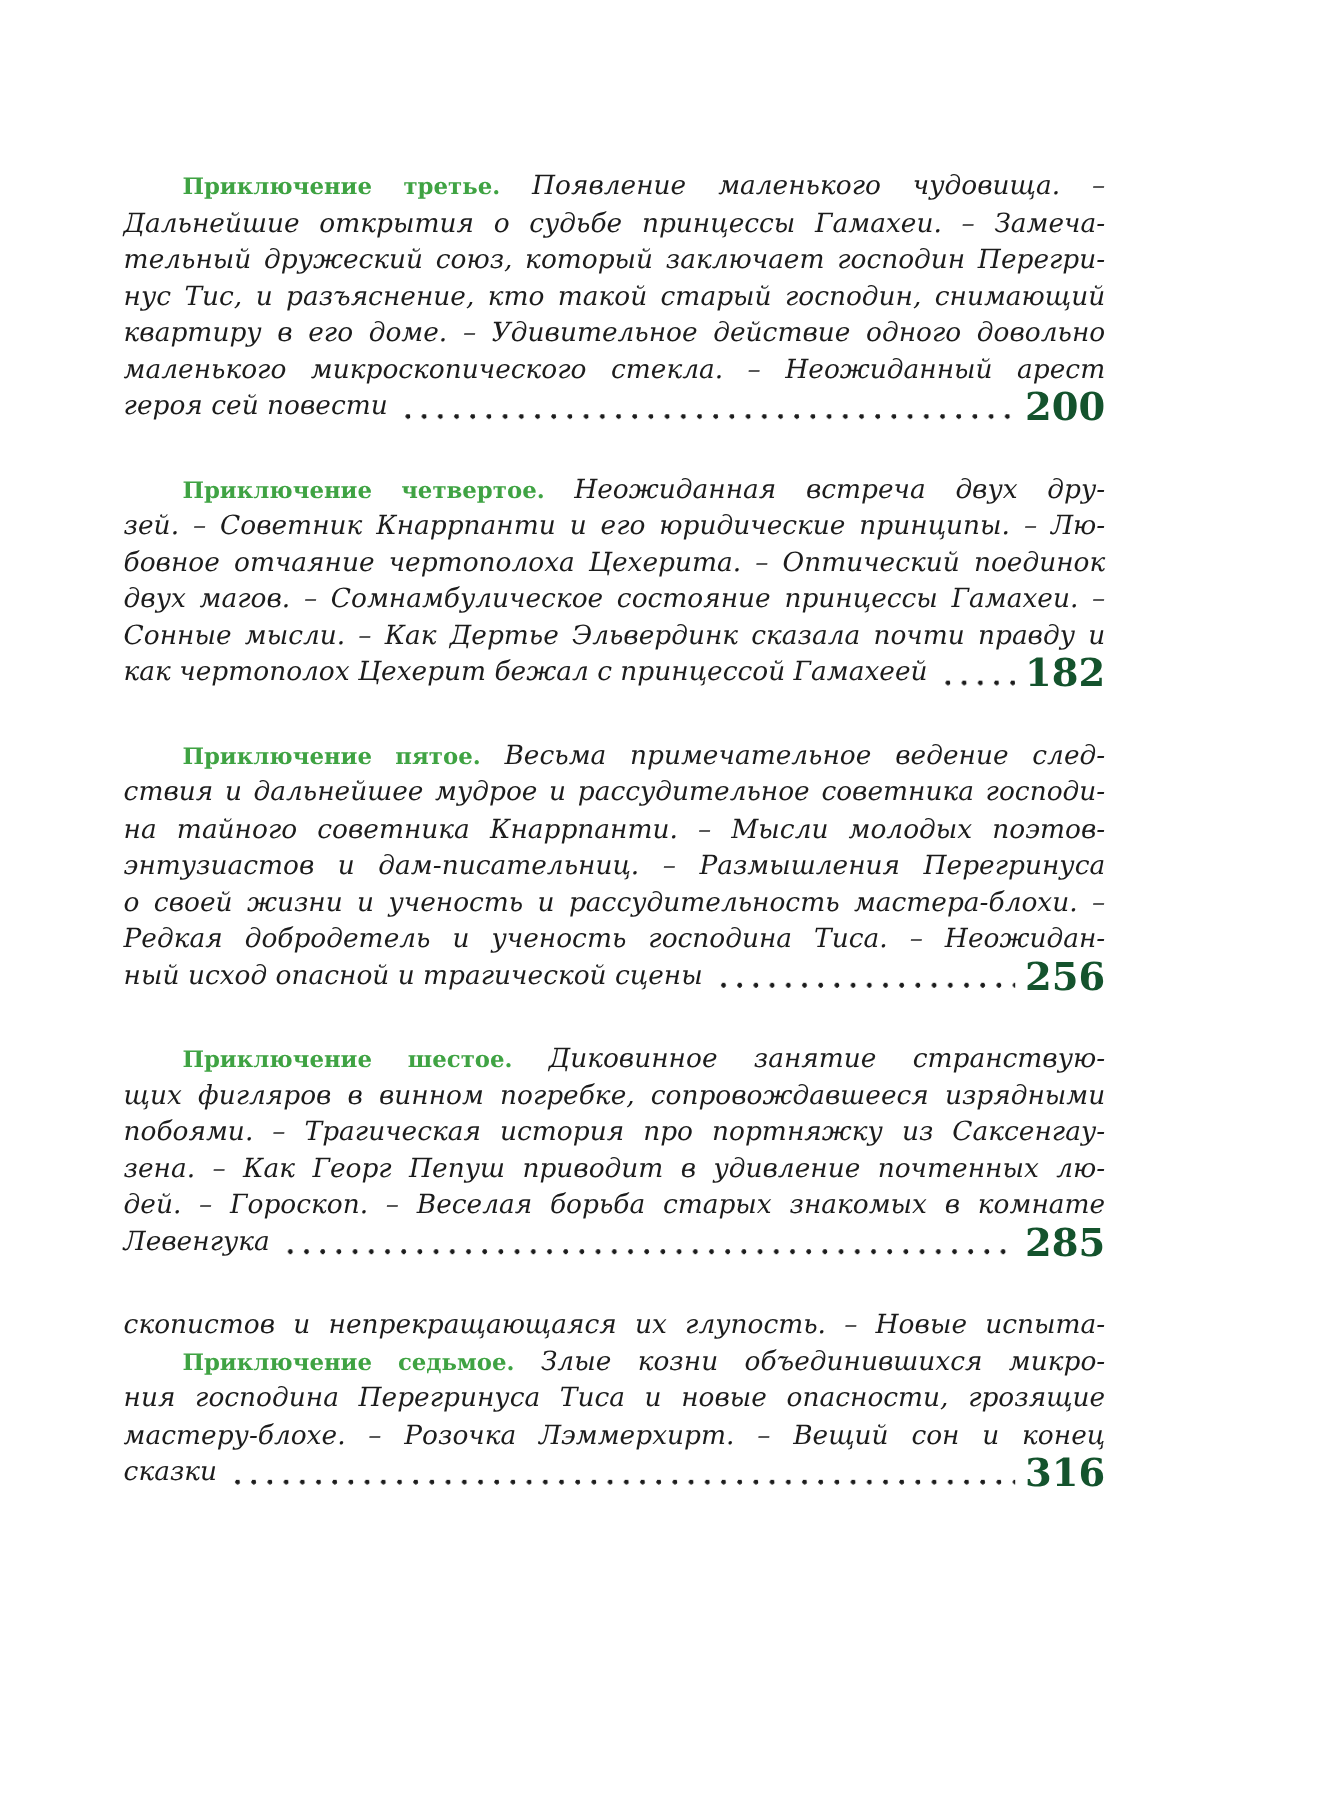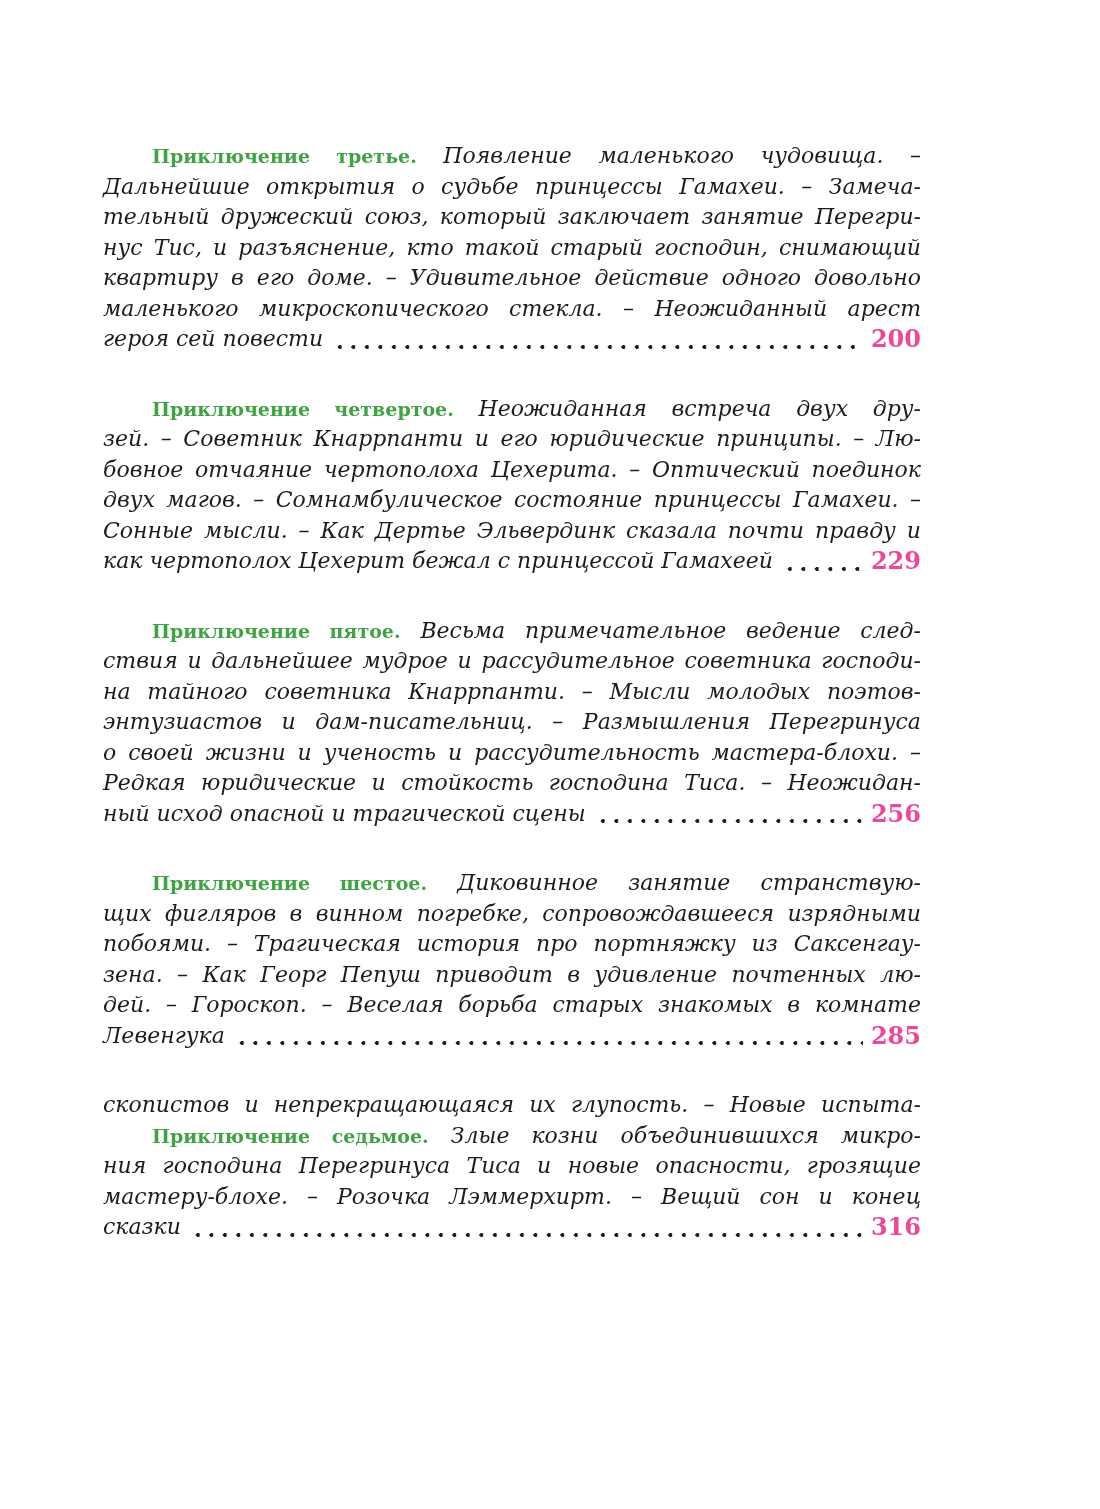--- a/index.html
+++ b/index.html
@@ -56,64 +56,64 @@
     margin-right: 8px;
     background-image: radial-gradient(circle at 7px calc(100% - 8px), #1c1c1c 1.8px, rgba(0,0,0,0) 2.2px);
     background-size: 13.5px 100%;
     background-repeat: repeat-x;
   }
   .pagenum {
     flex: none;
     font-family: "DejaVu Serif", "Liberation Serif", serif;
     font-style: normal;
     font-weight: bold;
-    font-size: 24px;
+    font-size: 32px;
     line-height: 30.5px;
-    color: #ec4899;
+    color: #14532d;
   }
 </style>
 </head>
 <body>
 
 <div class="toc-page">
   <div>
   <div class="section">
     <div class="line first"><span class="heading">Приключение третье.</span> <span class="first-rest">Появление маленького чудовища. –</span></div>
     <div class="line">Дальнейшие открытия о судьбе принцессы Гамахеи. – Замеча-</div>
-        <div class="line">тельный дружеский союз, который заключает занятие Перегри-</div>
+        <div class="line">тельный дружеский союз, который заключает господин Перегри-</div>
         <div class="line">нус Тис, и разъяснение, кто такой старый господин, снимающий</div>
         <div class="line">квартиру в его доме. – Удивительное действие одного довольно</div>
         <div class="line">маленького микроскопического стекла. – Неожиданный арест</div>
         <div class="line line-last">
           <span class="last-text">героя сей повести</span>
           <span class="leader"></span>
           <span class="pagenum">200</span>
         </div>
   </div>
 
   <div class="section">
     <div class="line first"><span class="heading">Приключение четвертое.</span> <span class="first-rest">Неожиданная встреча двух дру-</span></div>
     <div class="line">зей. – Советник Кнаррпанти и его юридические принципы. – Лю-</div>
         <div class="line">бовное отчаяние чертополоха Цехерита. – Оптический поединок</div>
         <div class="line">двух магов. – Сомнамбулическое состояние принцессы Гамахеи. –</div>
         <div class="line">Сонные мысли. – Как Дертье Эльвердинк сказала почти правду и</div>
         <div class="line line-last">
           <span class="last-text">как чертополох Цехерит бежал с принцессой Гамахеей</span>
           <span class="leader"></span>
-          <span class="pagenum">229</span>
+          <span class="pagenum">182</span>
         </div>
   </div>
 
   <div class="section">
     <div class="line first"><span class="heading">Приключение пятое.</span> <span class="first-rest">Весьма примечательное ведение след-</span></div>
     <div class="line">ствия и дальнейшее мудрое и рассудительное советника господи-</div>
         <div class="line">на тайного советника Кнаррпанти. – Мысли молодых поэтов-</div>
         <div class="line">энтузиастов и дам-писательниц. – Размышления Перегринуса</div>
         <div class="line">о своей жизни и ученость и рассудительность мастера-блохи. –</div>
-        <div class="line">Редкая юридические и стойкость господина Тиса. – Неожидан-</div>
+        <div class="line">Редкая добродетель и ученость господина Тиса. – Неожидан-</div>
         <div class="line line-last">
           <span class="last-text">ный исход опасной и трагической сцены</span>
           <span class="leader"></span>
           <span class="pagenum">256</span>
         </div>
   </div>
 
   <div class="section">
     <div class="line first"><span class="heading">Приключение шестое.</span> <span class="first-rest">Диковинное занятие странствую-</span></div>
     <div class="line">щих фигляров в винном погребке, сопровождавшееся изрядными</div>

